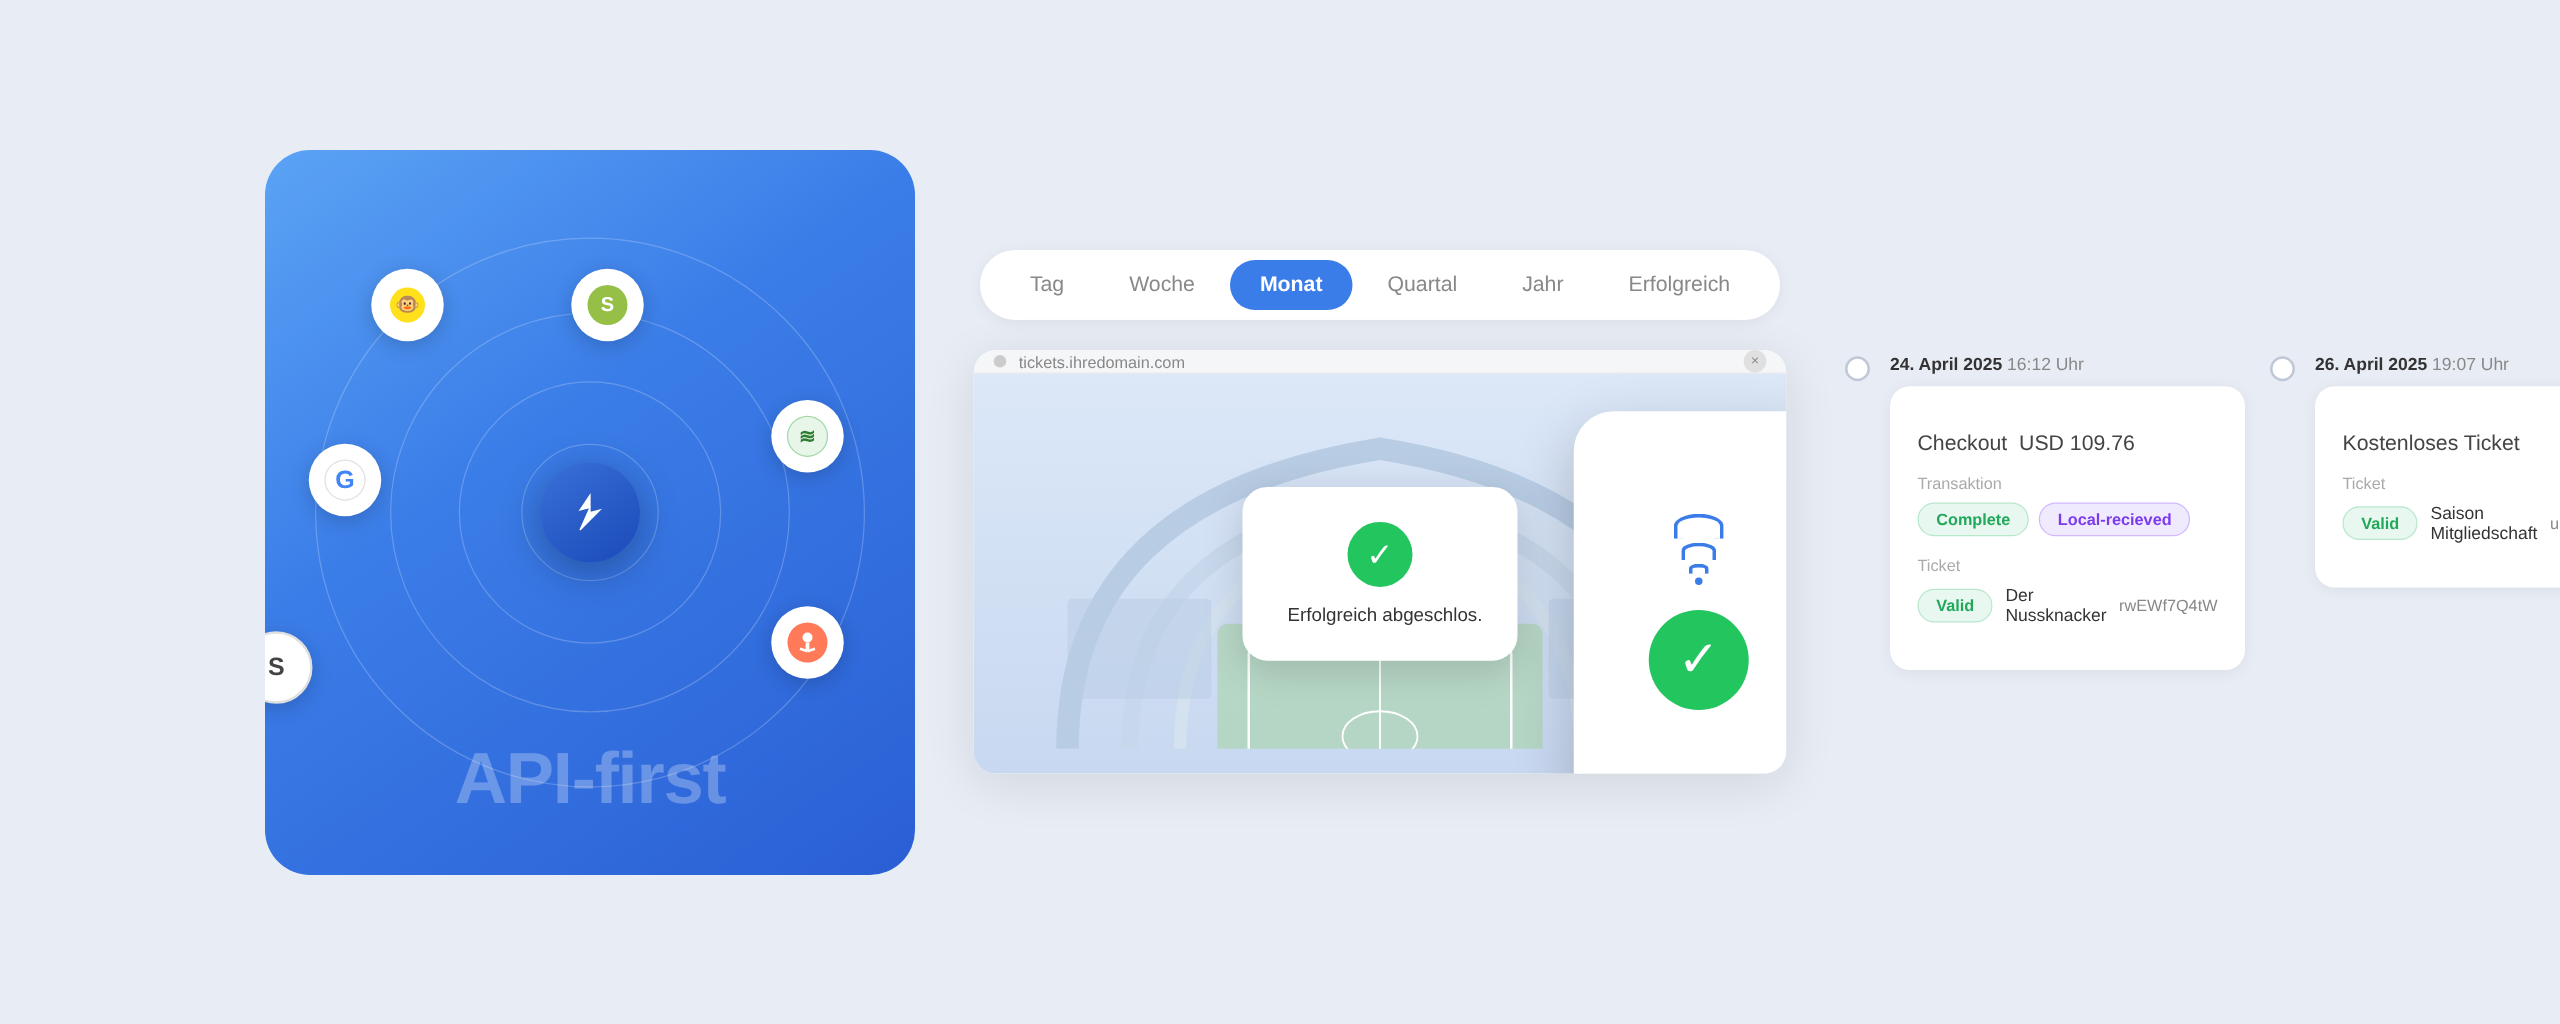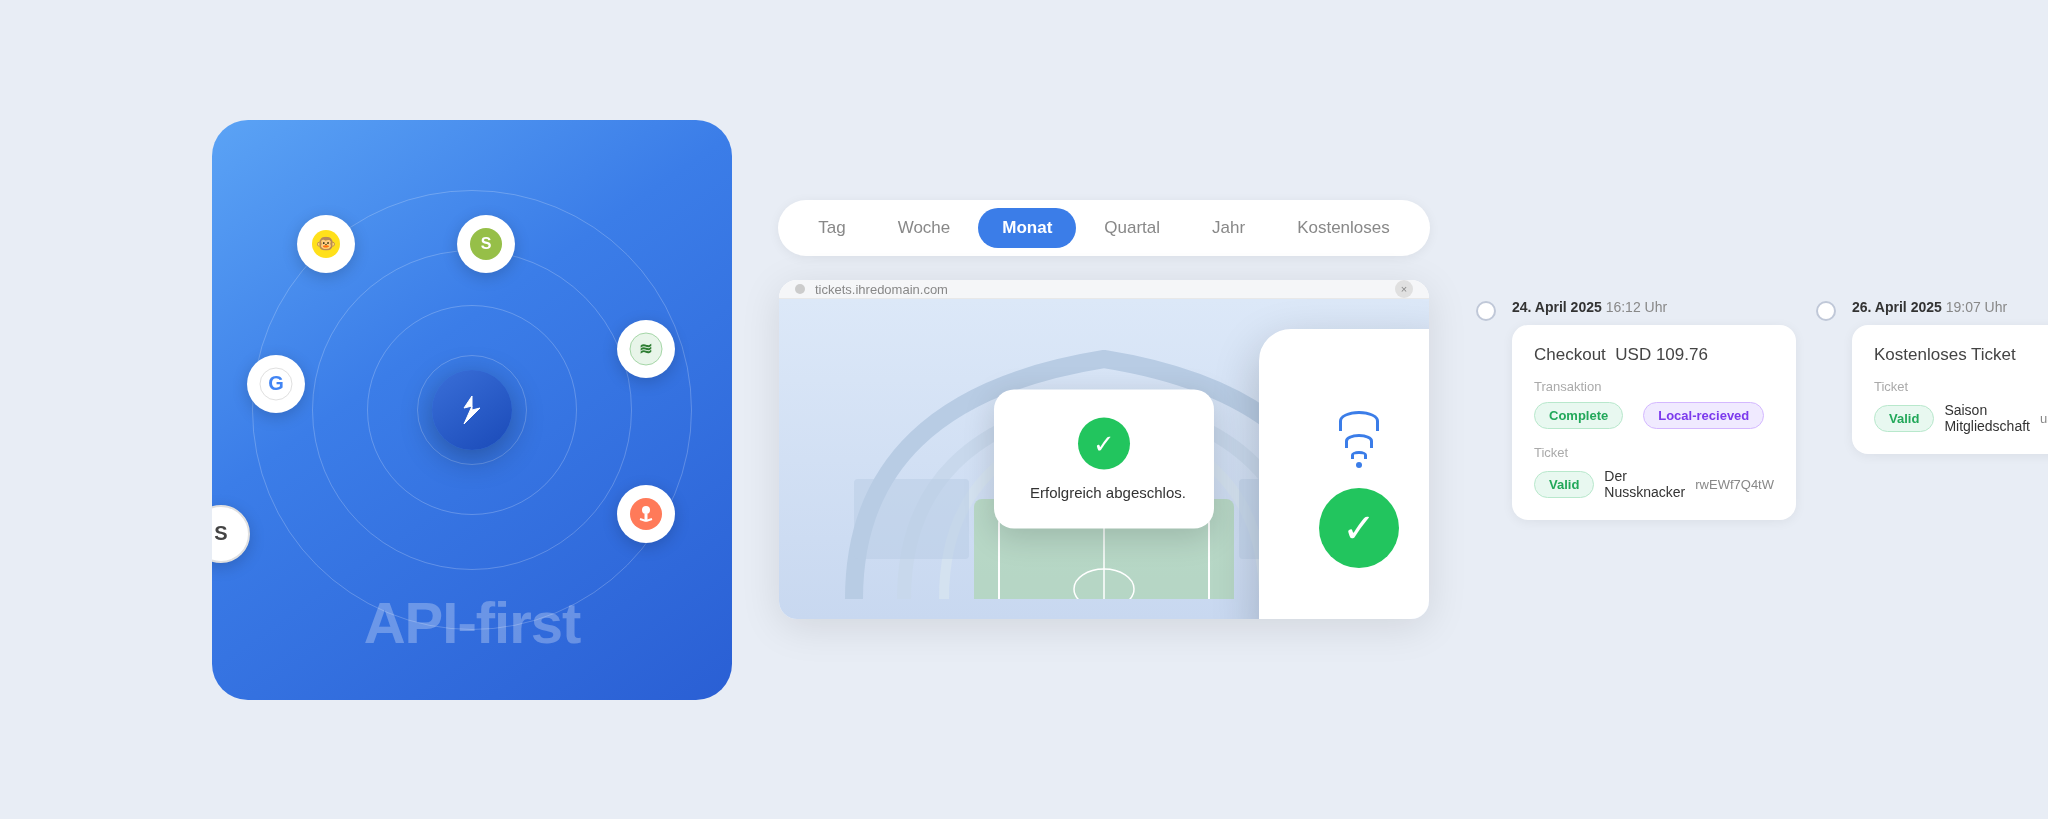--- a/index.html
+++ b/index.html
@@ -351,21 +351,21 @@
     }
 
     .timeline-date strong {
       color: #333;
       font-weight: 600;
     }
 
     .transaction-card {
       background: white;
       border-radius: 16px;
-      padding: 20px 22px;
+      padding: 36px 22px;
       box-shadow: 0 2px 12px rgba(0,0,0,0.06);
     }
 
     .card-title {
       font-size: 17px;
       font-weight: 700;
       color: #1a1a2e;
       margin-bottom: 14px;
     }
 
@@ -376,21 +376,21 @@
 
     .card-section-label {
       font-size: 13px;
       color: #aaa;
       margin-bottom: 8px;
       font-weight: 500;
     }
 
     .badge-row {
       display: flex;
-      gap: 20px;
+      gap: 8px;
       margin-bottom: 16px;
       align-items: flex-end;
     }
 
     .badge {
       padding: 5px 14px;
       border-radius: 20px;
       font-size: 13px;
       font-weight: 600;
     }
@@ -509,21 +509,21 @@
 </div>
 
 <div class="middle-section">
 
   <div class="tab-bar">
     <button class="tab-item">Tag</button>
     <button class="tab-item">Woche</button>
     <button class="tab-item active">Monat</button>
     <button class="tab-item">Quartal</button>
     <button class="tab-item">Jahr</button>
-    <button class="tab-item">Kostenloses</button>
+    <button class="tab-item">Erfolgreich</button>
   </div>
 
   <div class="browser-window">
     <div class="browser-bar">
       <div class="browser-dot"></div>
       <span class="browser-url">tickets.ihredomain.com</span>
       <div class="browser-close">×</div>
     </div>
 
 

